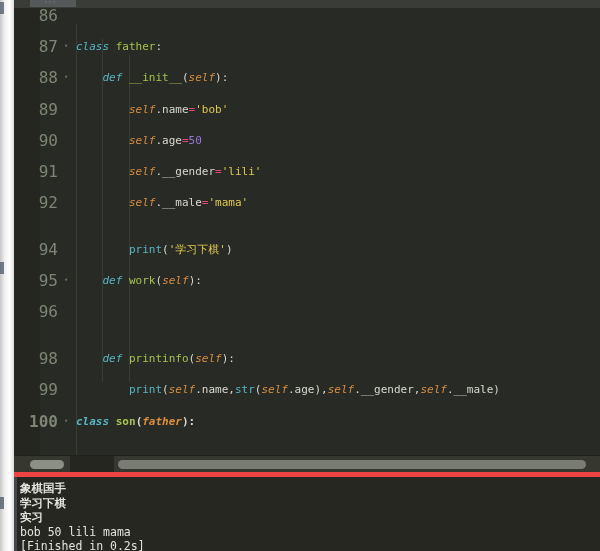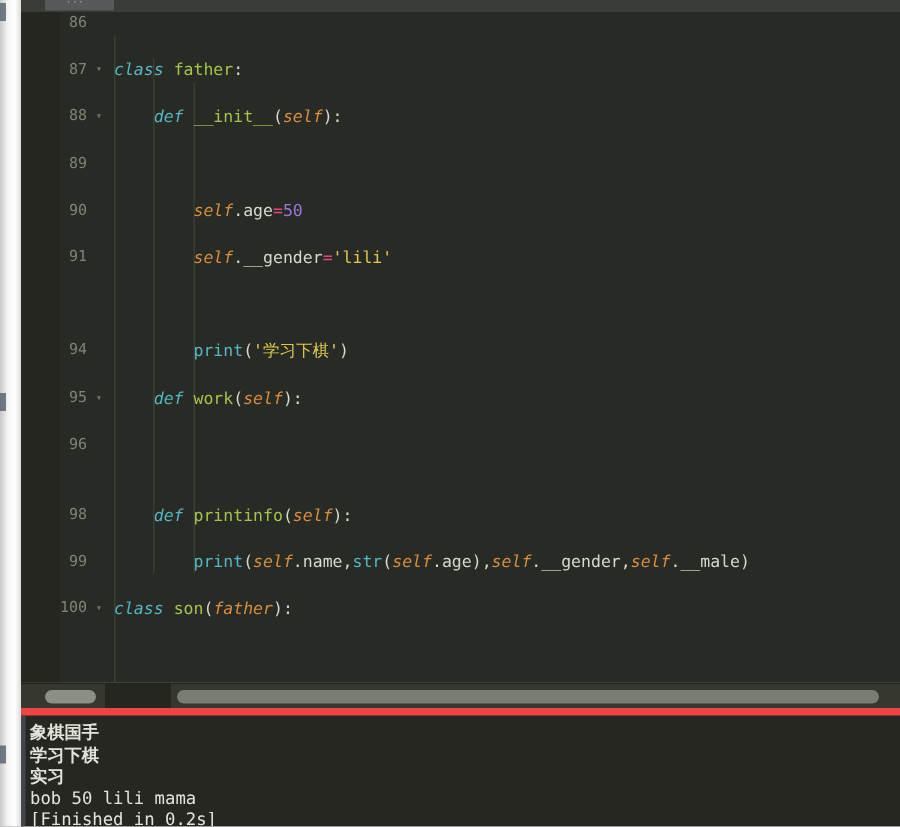--- a/index.html
+++ b/index.html
@@ -91,21 +91,21 @@
     white-space: pre;
     font-size: 11px;
     font-family: "DejaVu Sans Mono", monospace;
   }
   .ln {
     position: absolute;
     left: 0;
     width: 44px;
     text-align: right;
     color: #7e8573;
-    font-size: 10px;
+    font-size: 16px;
     font-family: "DejaVu Sans Mono", monospace;
   }
   .fold {
     position: absolute;
     left: 48px;
     width: 8px;
     text-align: center;
     color: #6d7364;
     font-size: 7px;
   }
@@ -213,29 +213,30 @@
     <div class="gutter-bg"></div>
     <div class="guides" id="guides">
         <div class="guide" style="left: 62px; top: 15.6px; height: 436.8px;"></div>
         <div class="guide" style="left: 88px; top: 31.2px; height: 343.2px;"></div>
         <div class="guide" style="left: 115px; top: 46.8px; height: 327.6px;"></div>
       </div>
     <div class="code-lines" id="code-lines">
         <div class="line" style="top: 0px;"><span class="ln">86</span><span class="src"></span></div>
         <div class="line" style="top: 15.6px;"><span class="ln">87</span><span class="fold">▾</span><span class="src"><span class="kw">class </span><span class="cls">father</span><span class="plain">:</span></span></div>
         <div class="line" style="top: 31.2px;"><span class="ln">88</span><span class="fold">▾</span><span class="src"><span class="plain">    </span><span class="kw">def </span><span class="fn">__init__</span><span class="plain">(</span><span class="param">self</span><span class="plain">):</span></span></div>
-        <div class="line" style="top: 46.8px;"><span class="ln">89</span></div>
+        <div class="line" style="top: 46.8px;"><span class="ln">89</span><span class="src"><span class="plain">        </span><span class="self">self</span><span class="attr">.name</span><span class="op">=</span><span class="str">'bob'</span></span></div>
         <div class="line" style="top: 62.4px;"><span class="ln">90</span><span class="src"><span class="plain">        </span><span class="self">self</span><span class="attr">.age</span><span class="op">=</span><span class="num">50</span></span></div>
         <div class="line" style="top: 78px;"><span class="ln">91</span><span class="src"><span class="plain">        </span><span class="self">self</span><span class="attr">.__gender</span><span class="op">=</span><span class="str">'lili'</span></span></div>
+        <div class="line" style="top: 93.6px;"><span class="ln">92</span><span class="src"><span class="plain">        </span><span class="self">self</span><span class="attr">.__male</span><span class="op">=</span><span class="str">'mama'</span></span></div>
         <div class="line" style="top: 124.8px;"><span class="ln">94</span><span class="src"><span class="plain">        </span><span class="builtin">print</span><span class="plain">(</span><span class="str">'学习下棋'</span><span class="plain">)</span></span></div>
         <div class="line" style="top: 140.4px;"><span class="ln">95</span><span class="fold">▾</span><span class="src"><span class="plain">    </span><span class="kw">def </span><span class="fn">work</span><span class="plain">(</span><span class="param">self</span><span class="plain">):</span></span></div>
         <div class="line" style="top: 156px;"><span class="ln">96</span></div>
         <div class="line" style="top: 187.2px;"><span class="ln">98</span><span class="src"><span class="plain">    </span><span class="kw">def </span><span class="fn">printinfo</span><span class="plain">(</span><span class="param">self</span><span class="plain">):</span></span></div>
         <div class="line" style="top: 202.8px;"><span class="ln">99</span><span class="src"><span class="plain">        </span><span class="builtin">print</span><span class="plain">(</span><span class="self">self</span><span class="attr">.name,</span><span class="builtin">str</span><span class="plain">(</span><span class="self">self</span><span class="attr">.age),</span><span class="self">self</span><span class="attr">.__gender,</span><span class="self">self</span><span class="attr">.__male)</span></span></div>
-        <div class="line" style="top: 218.4px;"><span class="ln">100</span><span class="fold">▾</span><span class="src"><span class="kw">class </span><span class="cls">son</span><span class="plain">(</span><span class="param">father</span><span class="plain">):</span></span></div>
+        <div class="line" style="top: 218.4px; font-weight: bold;"><span class="ln">100</span><span class="fold">▾</span><span class="src"><span class="kw">class </span><span class="cls">son</span><span class="plain">(</span><span class="param">father</span><span class="plain">):</span></span></div>
       </div>
   </div>
 
   <div id="hscroll-strip">
     <div class="gutter-notch"></div>
     <div class="h-thumb" id="hscroll-left"></div>
     <div class="h-thumb" id="hscroll-main"></div>
   </div>
 
   <div id="console">

